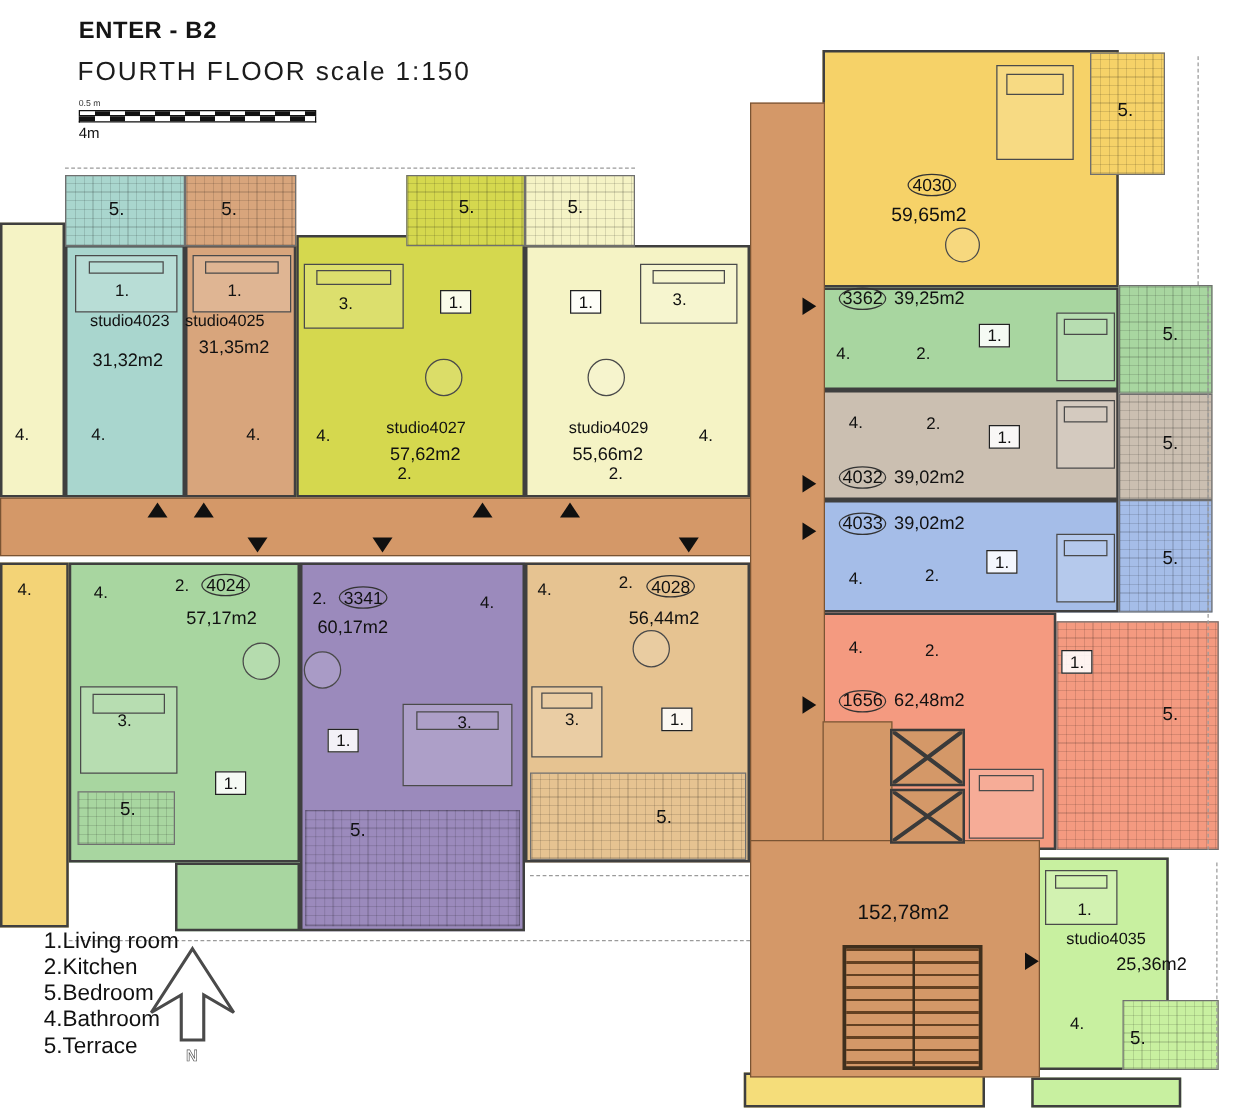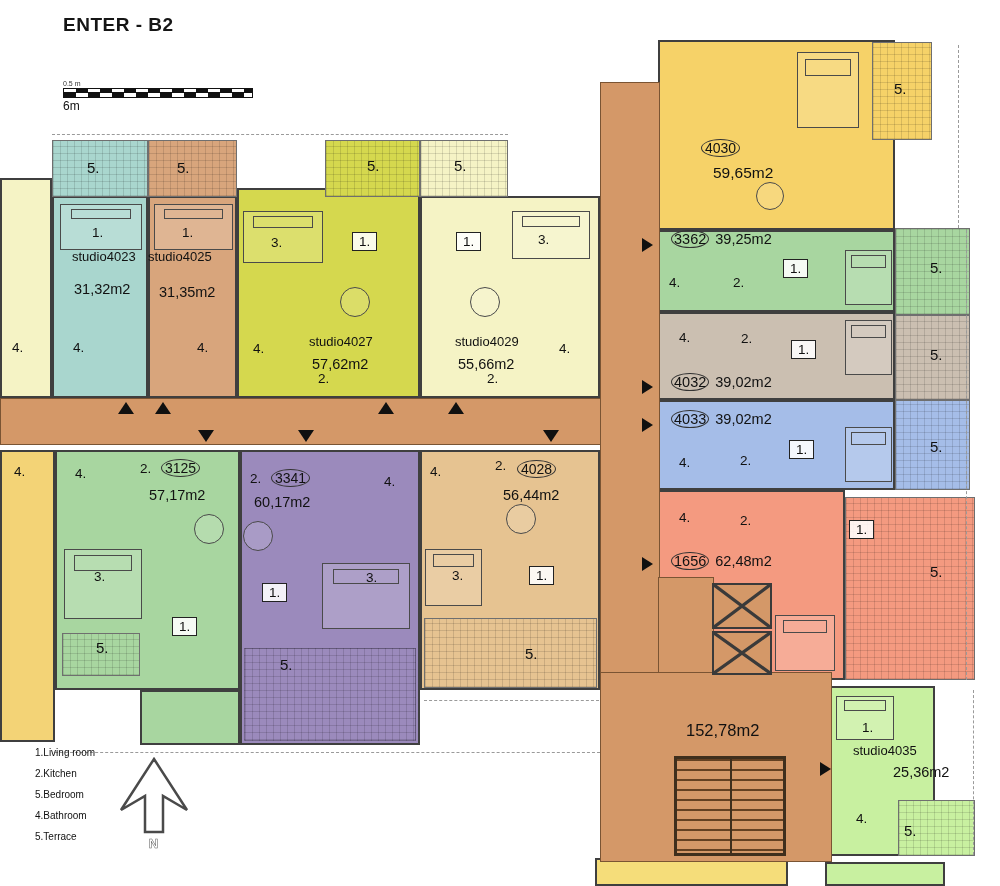--- a/index.html
+++ b/index.html
@@ -39,21 +39,21 @@
   .dash-h{position:absolute;border-top:1px dashed #9a9a9a;height:0;}
   .dash-v{position:absolute;border-left:1px dashed #9a9a9a;width:0;}
   #title{position:absolute;left:63px;top:14px;font-size:19px;font-weight:bold;letter-spacing:.5px;}
   #subtitle{position:absolute;left:62px;top:46px;font-size:21px;letter-spacing:1.5px;color:#1c1c1c;}
   #scalebar{position:absolute;left:63px;top:80px;width:190px;}
   #scalebar .lab-top{font-size:7px;color:#333;margin-bottom:1px;}
   #scalebar .row{height:5px;border:1px solid #111;box-sizing:border-box;}
   #scalebar .r1{background:repeating-linear-gradient(90deg,#fff 0 12px,#111 12px 24px);}
   #scalebar .r2{background:repeating-linear-gradient(90deg,#111 0 12px,#fff 12px 24px);border-top:none;}
   #scalebar .lab-bot{font-size:12px;color:#111;margin-top:1px;}
-  #legend{position:absolute;left:35px;top:742px;font-size:10px;line-height:21px;color:#111;}
+  #legend{position:absolute;left:35px;top:742px;font-size:18px;line-height:21px;color:#111;}
   #north{position:absolute;left:118px;top:756px;width:72px;text-align:center;}
   #north .nlab{font-size:13px;color:#555;margin-top:-2px;font-weight:bold;letter-spacing:1px;-webkit-text-stroke:.5px #555;color:transparent;}
   .corr-label{position:absolute;font-size:16.5px;color:#111;white-space:nowrap;}
 </style>
 </head>
 <body>
 
 <div id="plan">
 
   <div class="unit" style="left: 0px; top: 178px; width: 52px; height: 220px; background-color: rgb(245, 243, 197);"></div>
@@ -142,34 +142,34 @@
   <div class="dash-h" style="left:52px;top:134px;width:456px;"></div>
   <div class="dash-v" style="left:966px;top:230px;height:450px;"></div>
   <div class="dash-v" style="left:958px;top:45px;height:183px;"></div>
   <div class="dash-h" style="left:55px;top:752px;width:545px;"></div>
   <div class="dash-h" style="left:424px;top:700px;width:175px;"></div>
   <div class="dash-v" style="left:973px;top:690px;height:165px;"></div>
 
   <div class="uname" style="left:72px;top:249px;">studio4023</div>
   <div class="uarea" style="left:74px;top:270px;margin-top:11px;">31,32m2</div>
   <div class="uname" style="left:148px;top:249px;">studio4025</div>
-  <div class="uarea" style="left:159px;top:284px;">31,35m2</div>
+  <div class="uarea" style="left:159px;top:270px;">31,35m2</div>
   <div class="uname" style="left:309px;top:334px;">studio4027</div>
   <div class="uarea" style="left:312px;top:356px;">57,62m2</div>
   <div class="uname" style="left:455px;top:334px;">studio4029</div>
   <div class="uarea" style="left:458px;top:356px;">55,66m2</div>
-  <div class="unum" style="left:701px;top:139px;">4030</div>
+  <div class="unum" style="left:726px;top:139px;">4030</div>
   <div class="uarea" style="left:713px;top:164px;font-size:15.5px;">59,65m2</div>
   <div class="combo" style="left:671px;top:231px;"><span class="n">3362</span><span>39,25m2</span></div>
   <div class="combo" style="left:671px;top:374px;"><span class="n">4032</span><span>39,02m2</span></div>
   <div class="combo" style="left:671px;top:411px;"><span class="n">4033</span><span>39,02m2</span></div>
   <div class="combo" style="left:671px;top:553px;"><span class="n">1656</span><span>62,48m2</span></div>
   <div class="uname" style="left:853px;top:743px;">studio4035</div>
   <div class="uarea" style="left:893px;top:764px;">25,36m2</div>
-  <div class="unum" style="left:161px;top:459px;">3125</div>
+  <div class="unum" style="left:161px;top:459px;">4024</div>
   <div class="uarea" style="left:149px;top:487px;">57,17m2</div>
   <div class="unum" style="left:271px;top:469px;">3341</div>
   <div class="uarea" style="left:254px;top:494px;">60,17m2</div>
   <div class="unum" style="left:517px;top:460px;">4028</div>
   <div class="uarea" style="left:503px;top:487px;">56,44m2</div>
   <div class="corr-label" style="left:686px;top:721px;">152,78m2</div>
 
   <div class="room" style="left:12px;top:340px;">4.</div>
   <div class="room big" style="left:87px;top:159px;">5.</div>
   <div class="room" style="left:92px;top:225px;">1.</div>
@@ -218,26 +218,27 @@
   <div class="room" style="left:366px;top:570px;">3.</div>
   <div class="room big" style="left:280px;top:656px;">5.</div>
   <div class="room" style="left:495px;top:458px;">2.</div>
   <div class="room" style="left:430px;top:464px;">4.</div>
   <div class="room" style="left:452px;top:568px;">3.</div>
   <div class="room boxed" style="left:529px;top:566px;">1.</div>
   <div class="room big" style="left:525px;top:645px;">5.</div>
   <div class="room" style="left:14px;top:464px;">4.</div>
 
   <div id="title">ENTER - B2</div>
+  <div id="subtitle">FOURTH FLOOR scale 1:150</div>
 
   <div id="scalebar">
     <div class="lab-top">0.5 m</div>
     <div class="row r1"></div>
     <div class="row r2"></div>
-    <div class="lab-bot">6m</div>
+    <div class="lab-bot">4m</div>
   </div>
 
   <div id="legend">
     <div>1.Living room</div>
     <div>2.Kitchen</div>
     <div>5.Bedroom</div>
     <div>4.Bathroom</div>
     <div>5.Terrace</div>
   </div>
 

